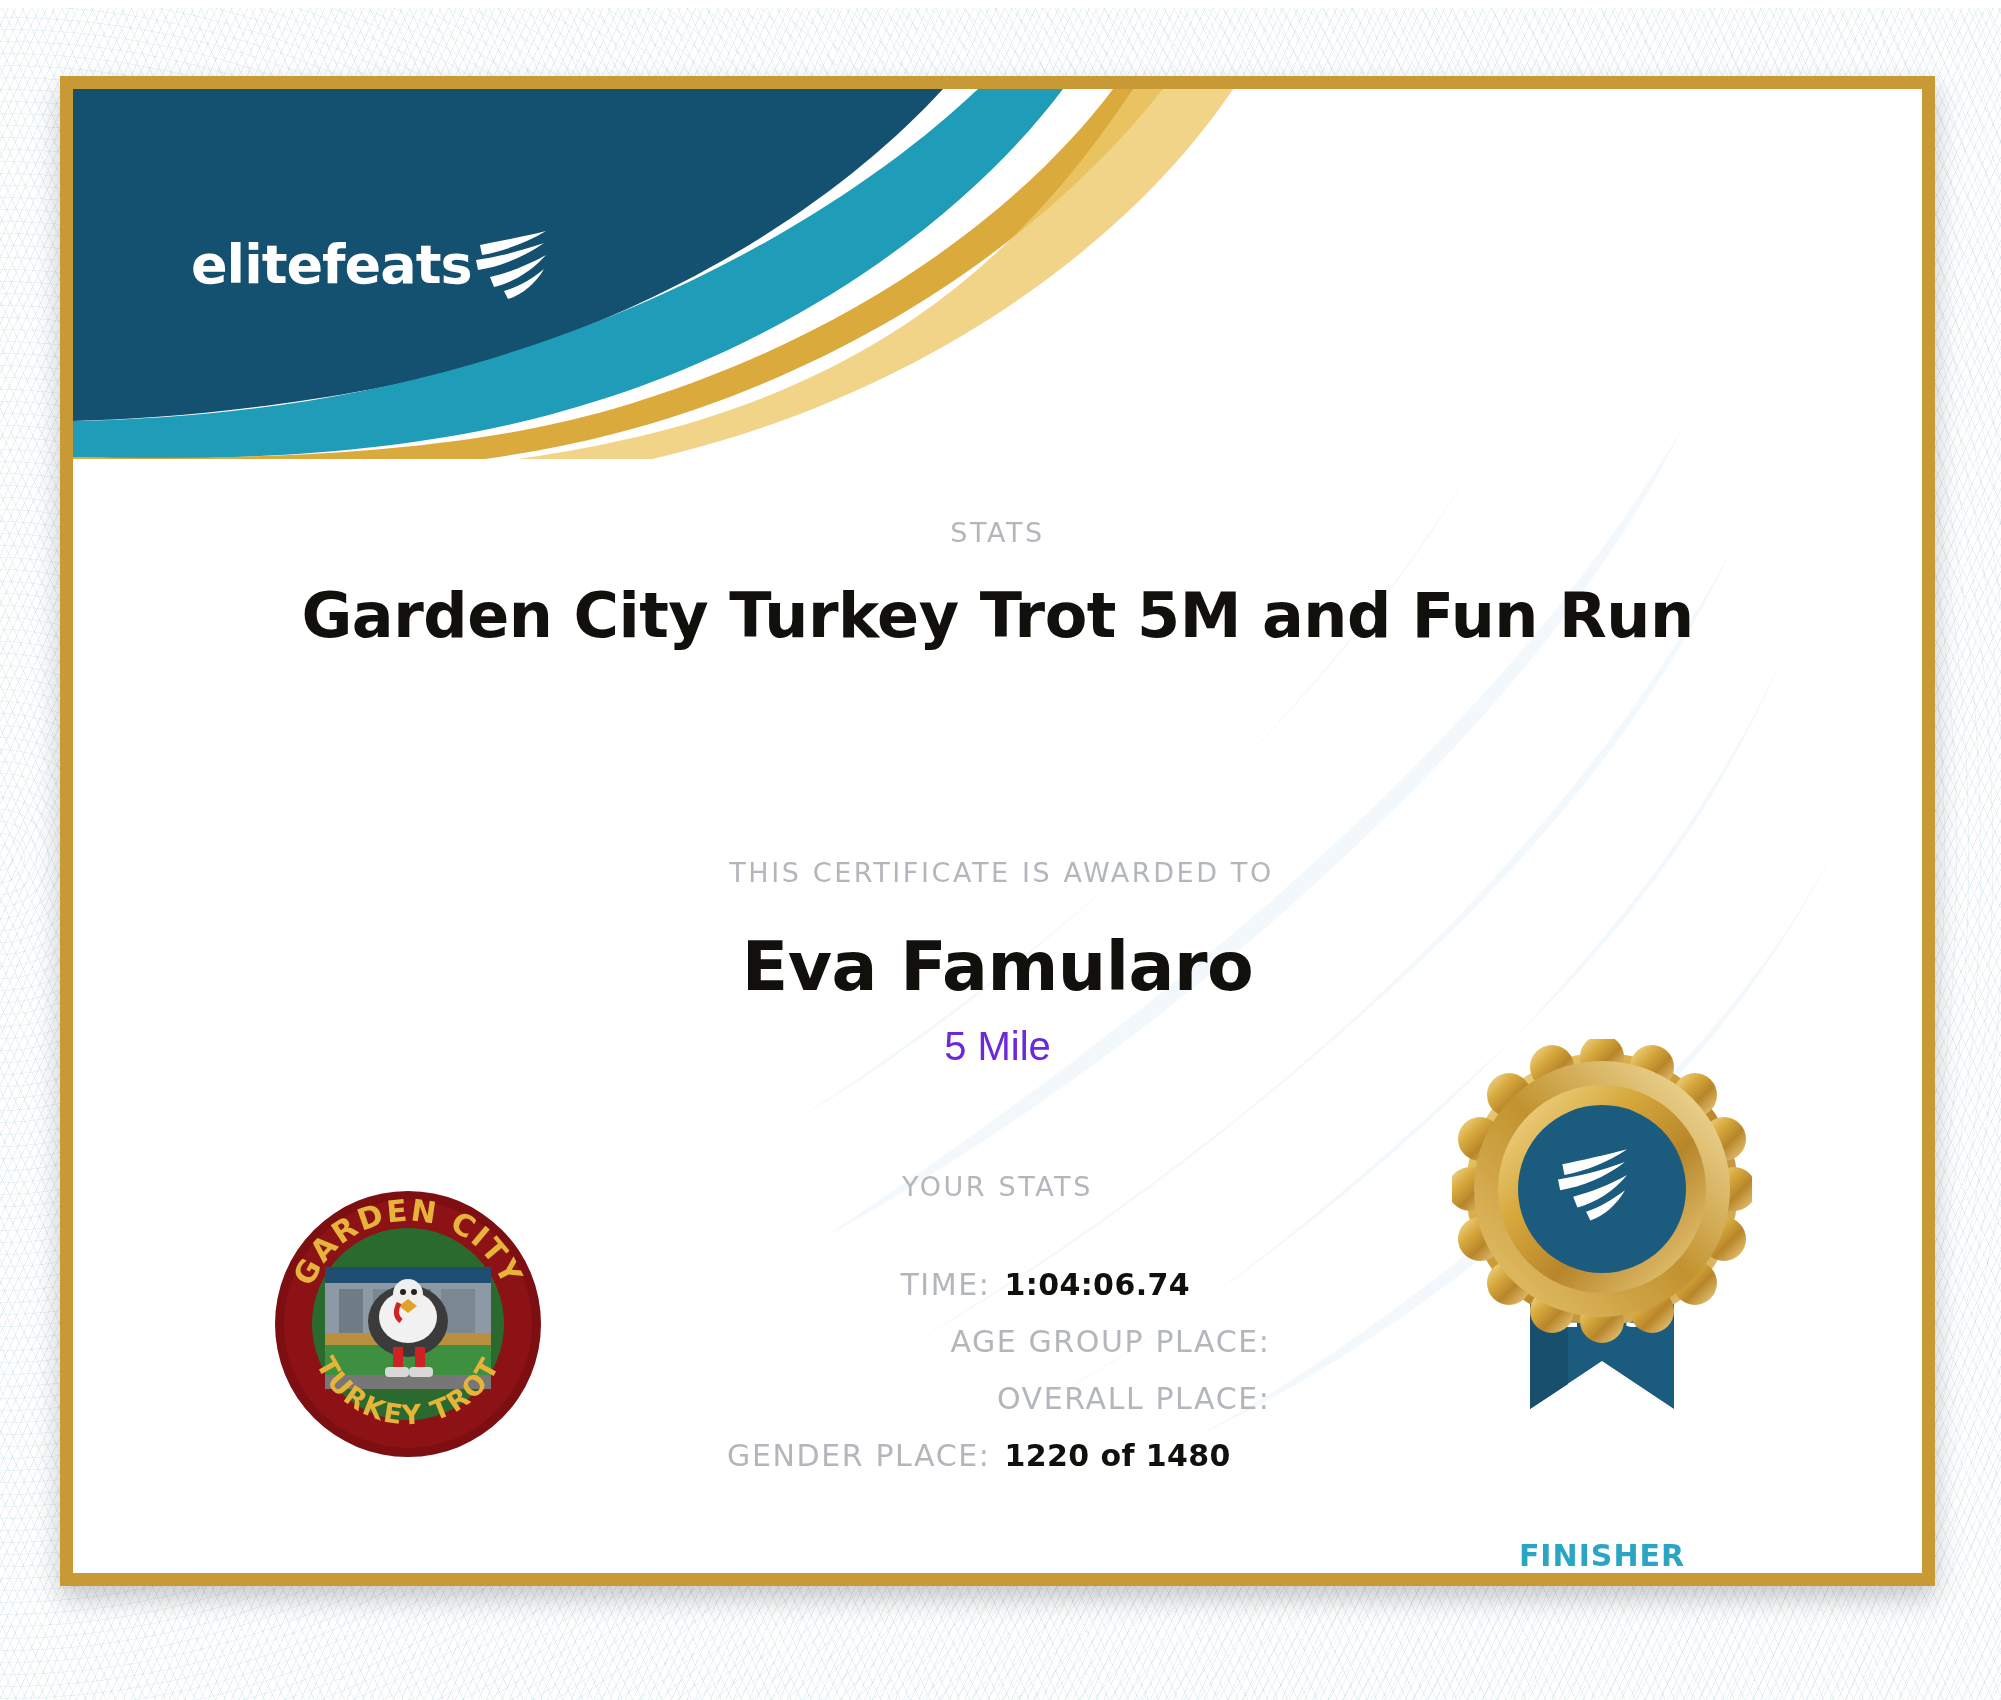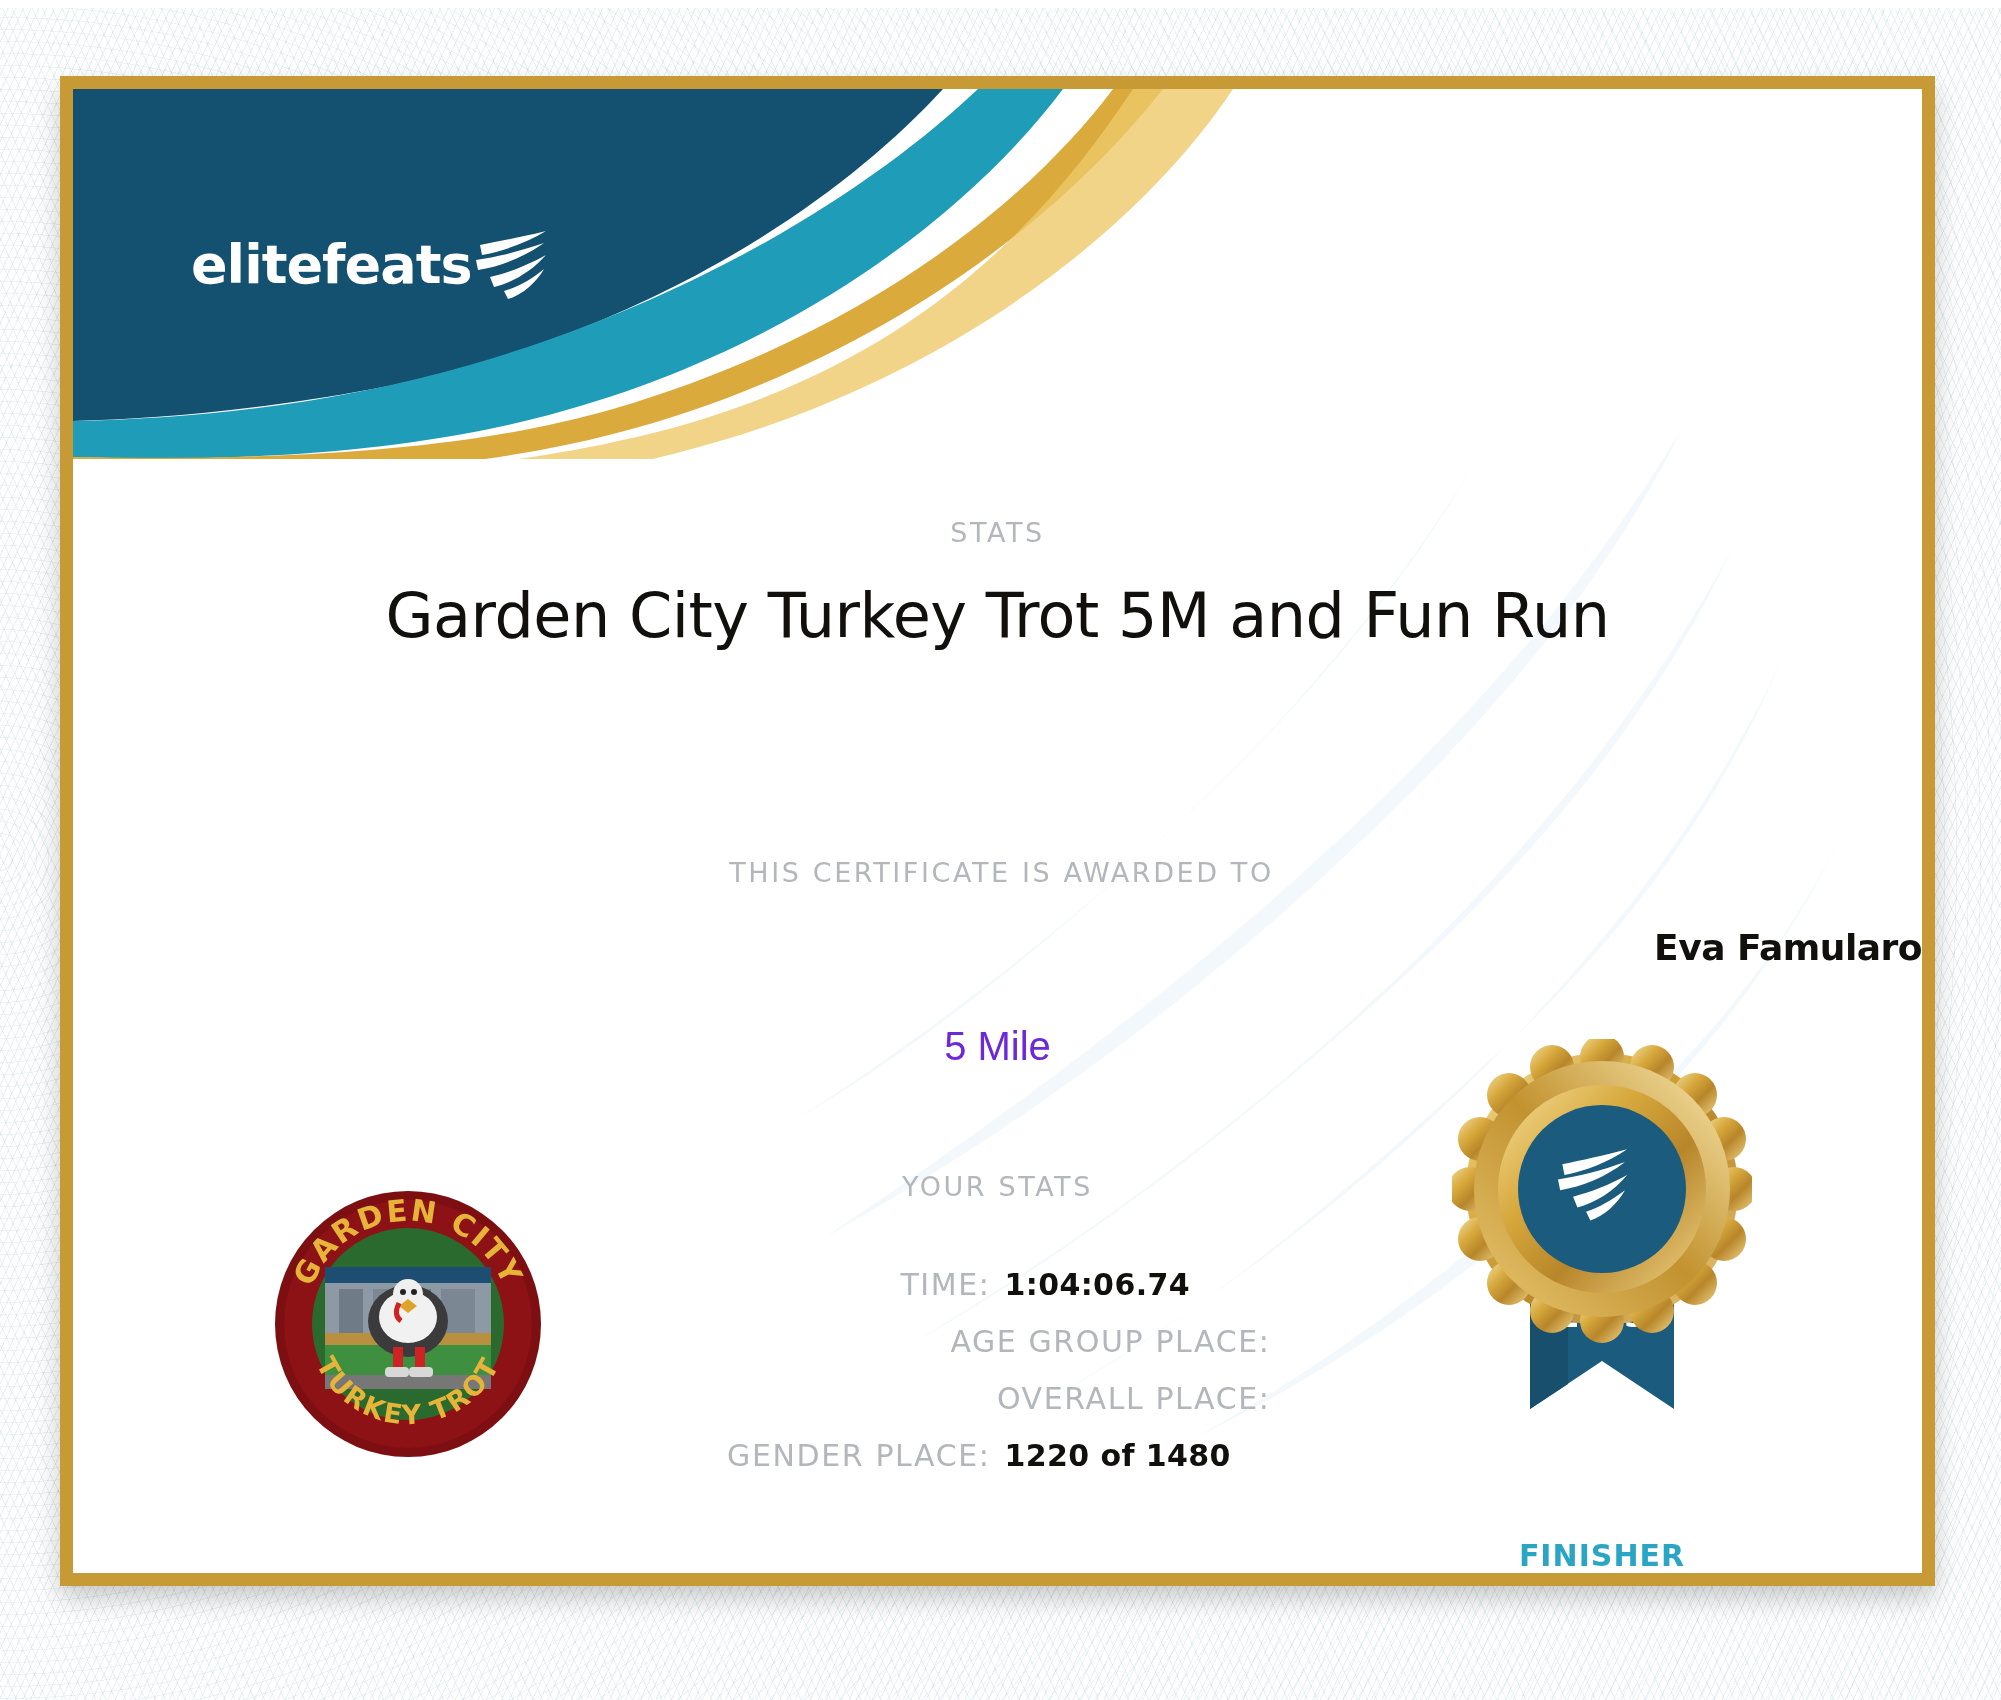--- a/index.html
+++ b/index.html
@@ -99,33 +99,32 @@
     letter-spacing: 2.6px;
     font-weight: 500;
     font-family: "DejaVu Sans", sans-serif;
   }
 
   .event-label  { position: absolute; left: 0; right: 0; top: 428px; }
   .event-name {
     position: absolute; left: 0; right: 0; top: 490px;
     color: #12100d;
     font-size: 62px;
-    font-weight: normal;
+    font-weight: bold;
     letter-spacing: -0.5px;
     font-family: "DejaVu Sans", sans-serif;
   }
 
   .awarded-label { position: absolute; left: 8px; right: 0; top: 768px; }
   .recipient {
     position: absolute; left: 0; right: 0; top: 838px;
     color: #12100d;
-    font-size: 36px;
+    font-size: 68px;
     font-weight: bold;
     letter-spacing: -0.5px;
-    text-align: right;
   }
   .distance {
     position: absolute; left: 0; right: 0; top: 935px;
     color: #6d28d9;
     font-size: 40px;
     font-weight: 400;
     font-family: "Liberation Sans", sans-serif;
   }
 
   .stats-label { position: absolute; left: 0; right: 0; top: 1082px; }

